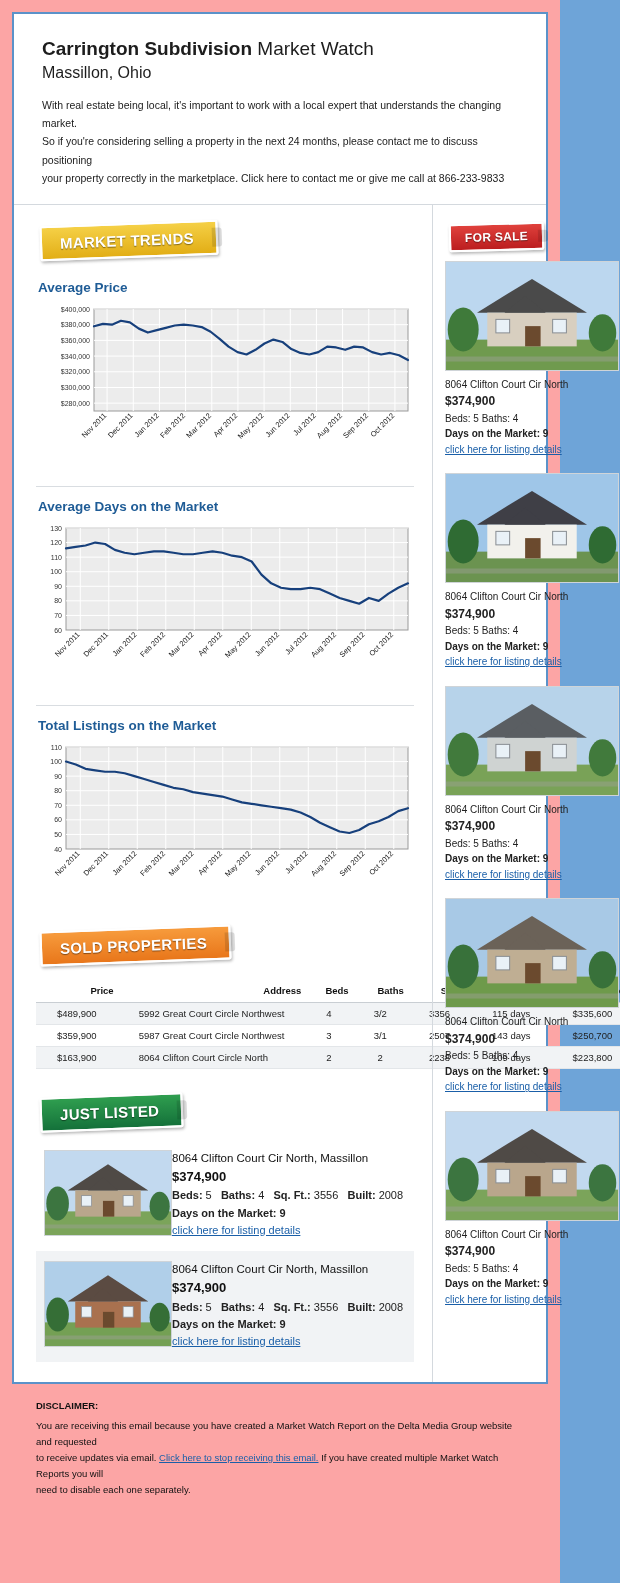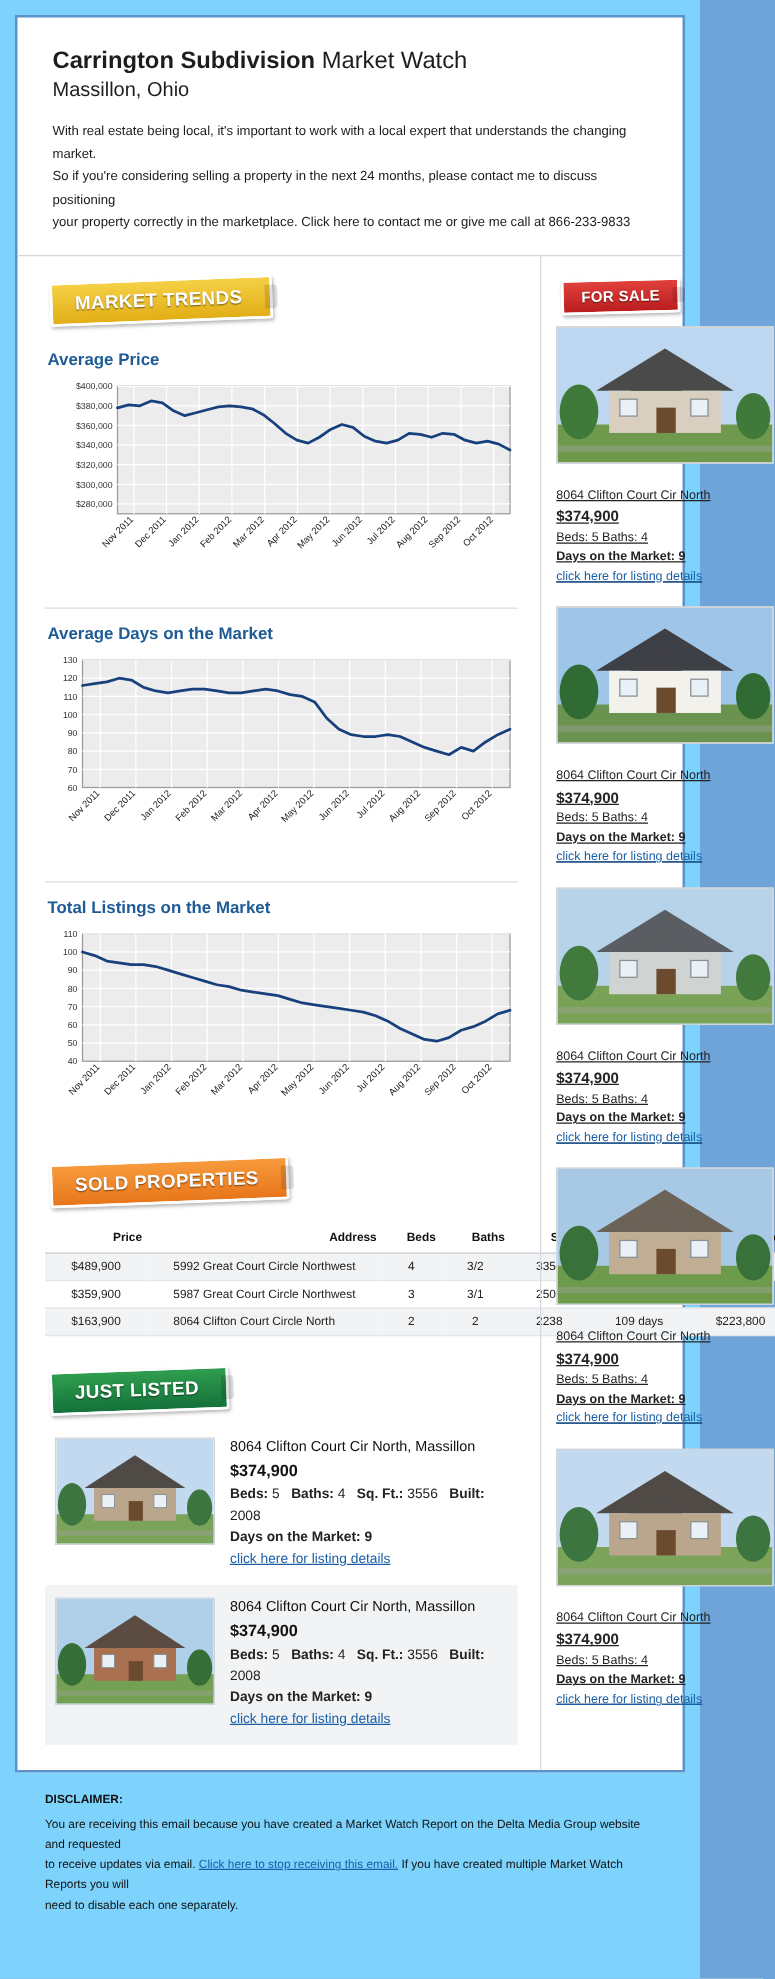--- a/index.html
+++ b/index.html
@@ -6,21 +6,21 @@
   html, body { margin:0; padding:0; }
   body {
     width: 620px;
     background: #6ea4d8;
     font-family: "Liberation Sans", sans-serif;
     color: #222;
   }
   .page {
     width: 560px;
     min-height: 1583px;
-    background: #7dd3fc;
+    background: #fca5a5;
     padding: 12px 12px 0 12px;
   }
   .sheet {
     background: #ffffff;
     border: 2px solid #5b92c9;
     padding: 0;
   }
   
   .header {
     padding: 22px 28px 16px 28px;
@@ -117,21 +117,20 @@
     padding: 5px 21px;
     border-bottom: 1px solid #e3e6e9;
     white-space: nowrap;
     color: #222;
   }
   table.sold tr.alt td { background: #f1f3f5; }
   .num { text-align: center; }
   
   .jl-item {
     display: flex;
-    gap: 12px;
     padding: 10px 8px 12px 8px;
     align-items: flex-start;
   }
   .jl-item.alt { background: #f1f3f5; }
   .jl-photo {
     width: 128px; height: 86px;
     border: 1px solid #cfd4d8;
     flex: 0 0 auto;
     overflow: hidden;
   }
@@ -141,21 +140,21 @@
   .jl-specs b { font-weight: bold; }
   .link { color: #1a5fa8; text-decoration: underline; cursor: pointer; font-size: 11px; }
   
   .fs-item { margin-bottom: 16px; }
   .fs-photo {
     width: 174px; height: 110px;
     border: 1px solid #cfd4d8;
     background:#ddd;
     overflow:hidden;
   }
-  .fs-text { font-size: 10px; line-height: 1.55; margin-top: 18px; text-decoration: underline; }
+  .fs-text { font-size: 10px; line-height: 1.55; margin-top: 6px; }
   .fs-price { font-size: 12px; font-weight: bold; }
   .fs-dom { font-weight: bold; }
   .fs-link { color:#1a5fa8; text-decoration: underline; cursor:pointer; }
   
   .disclaimer {
     padding: 14px 20px 18px 24px;
     font-size: 9.5px;
     line-height: 1.7;
     color: #111;
   }

